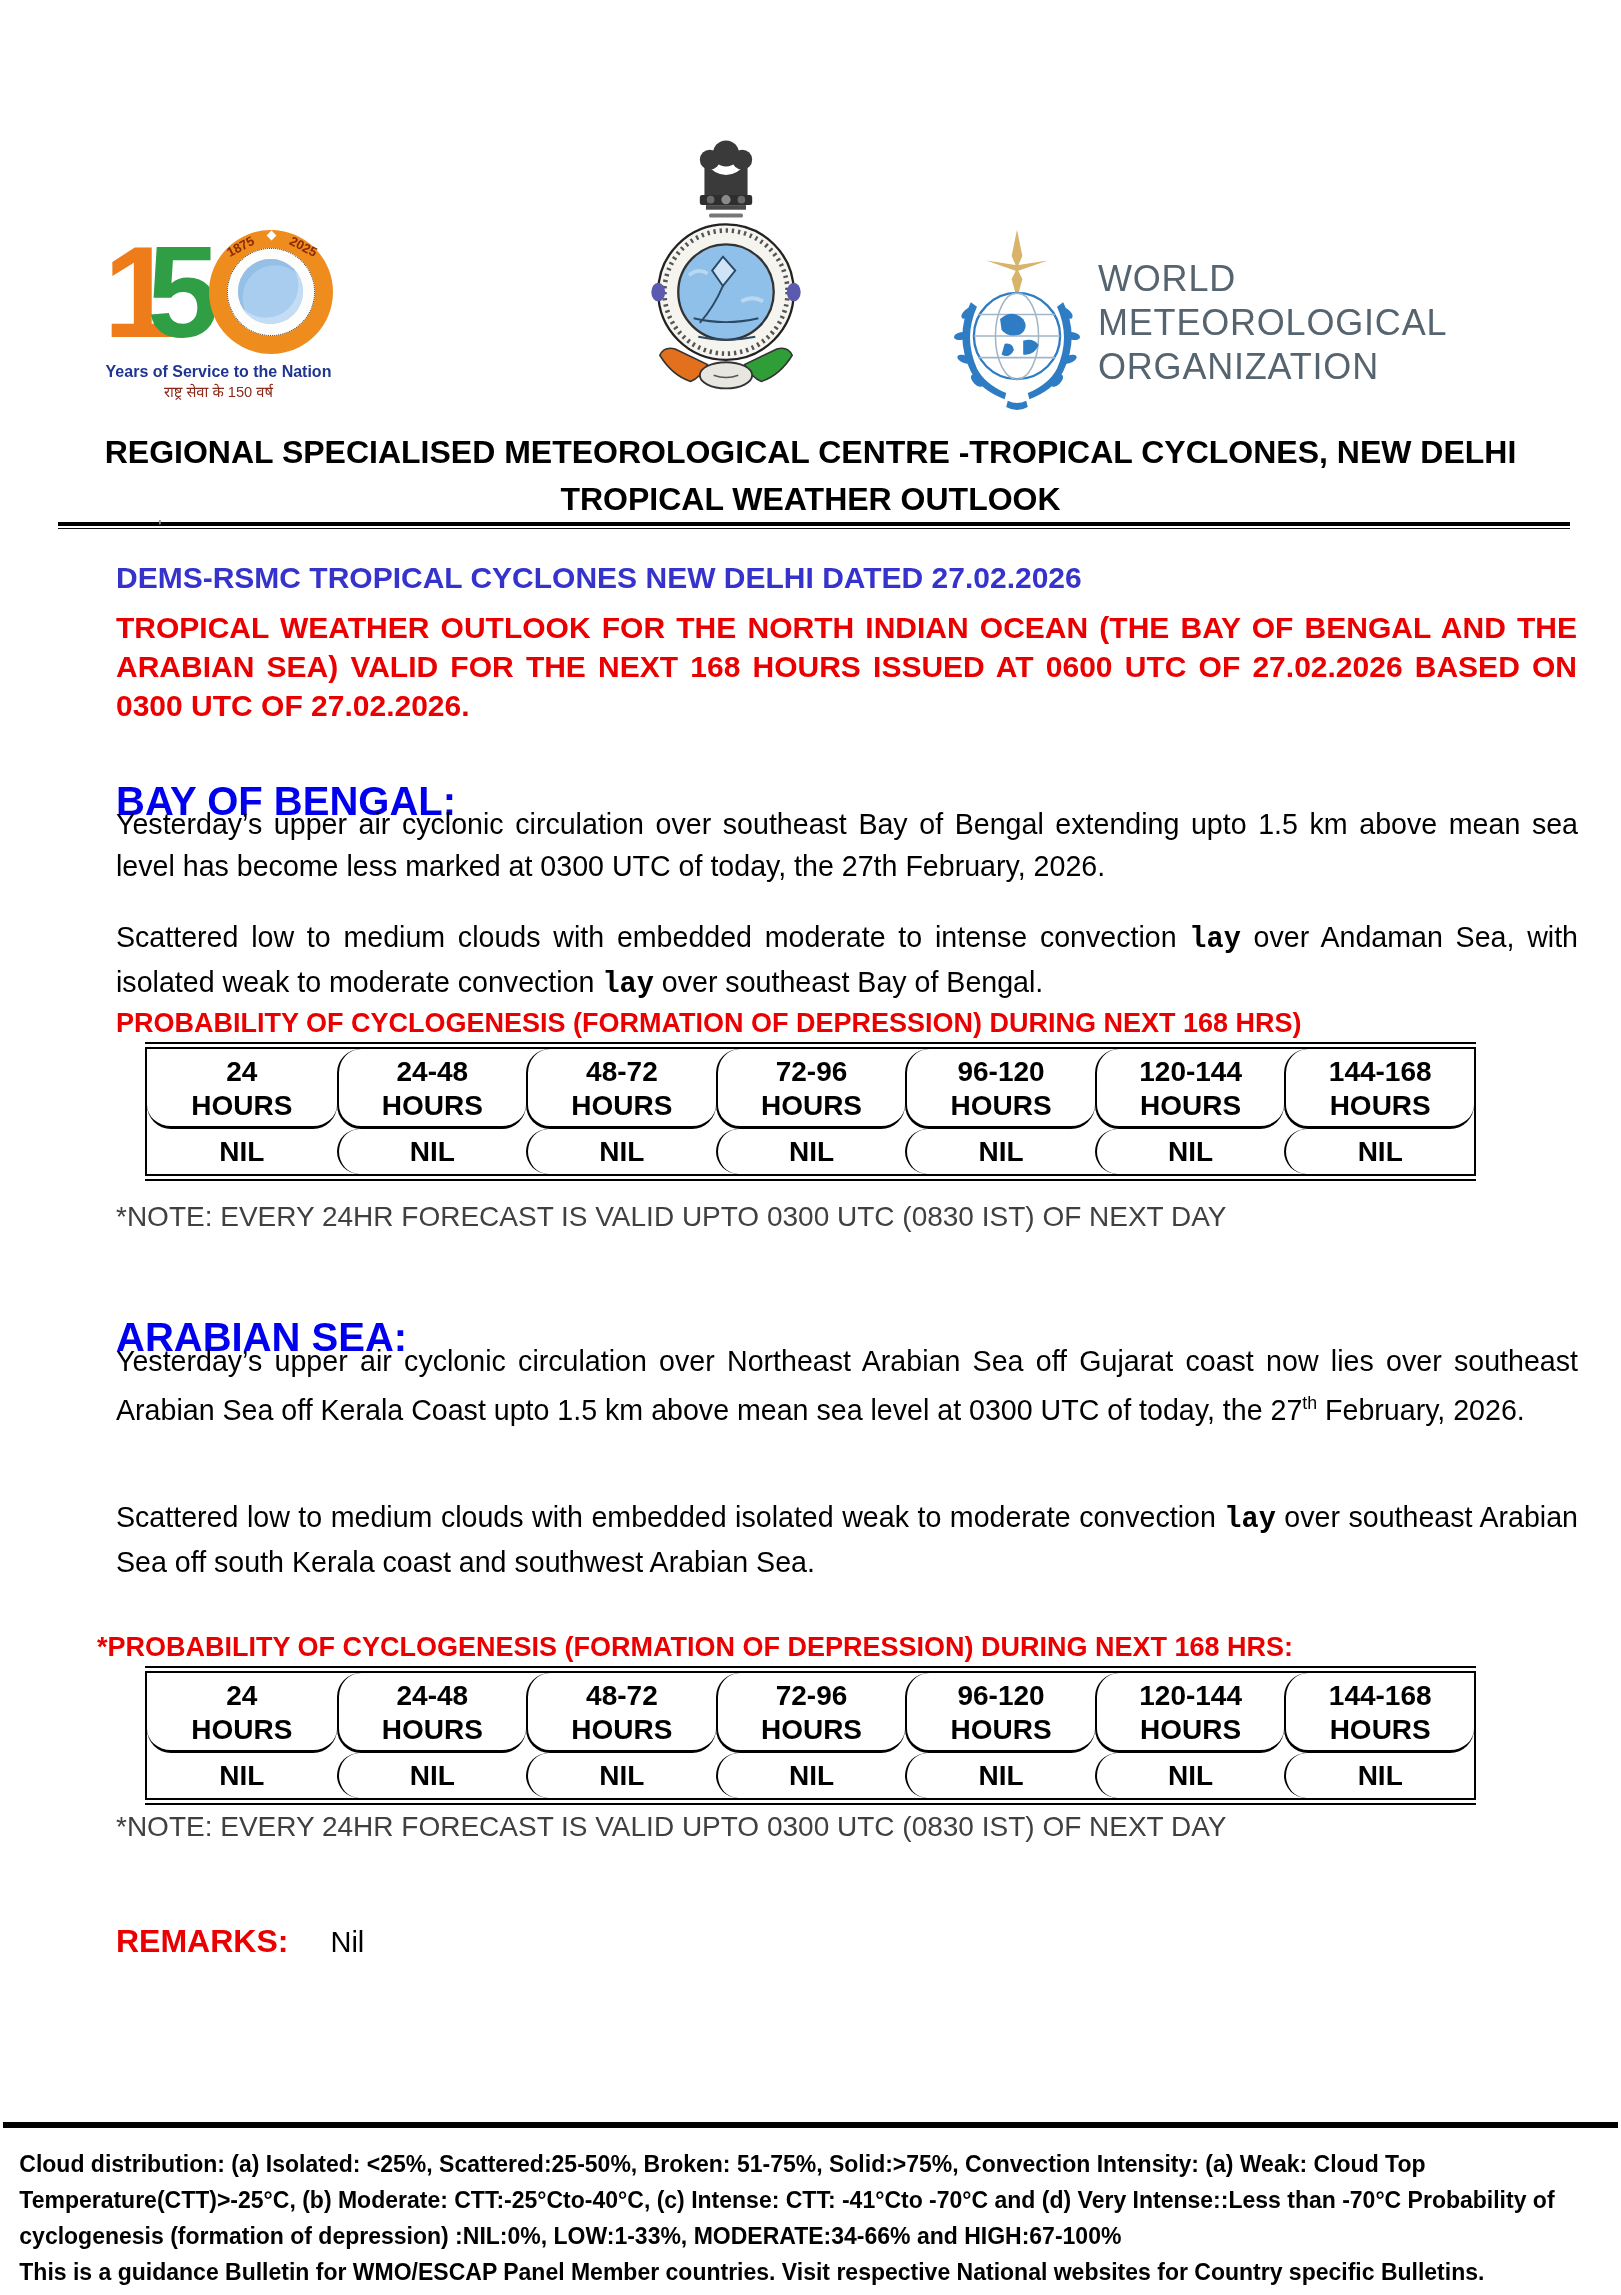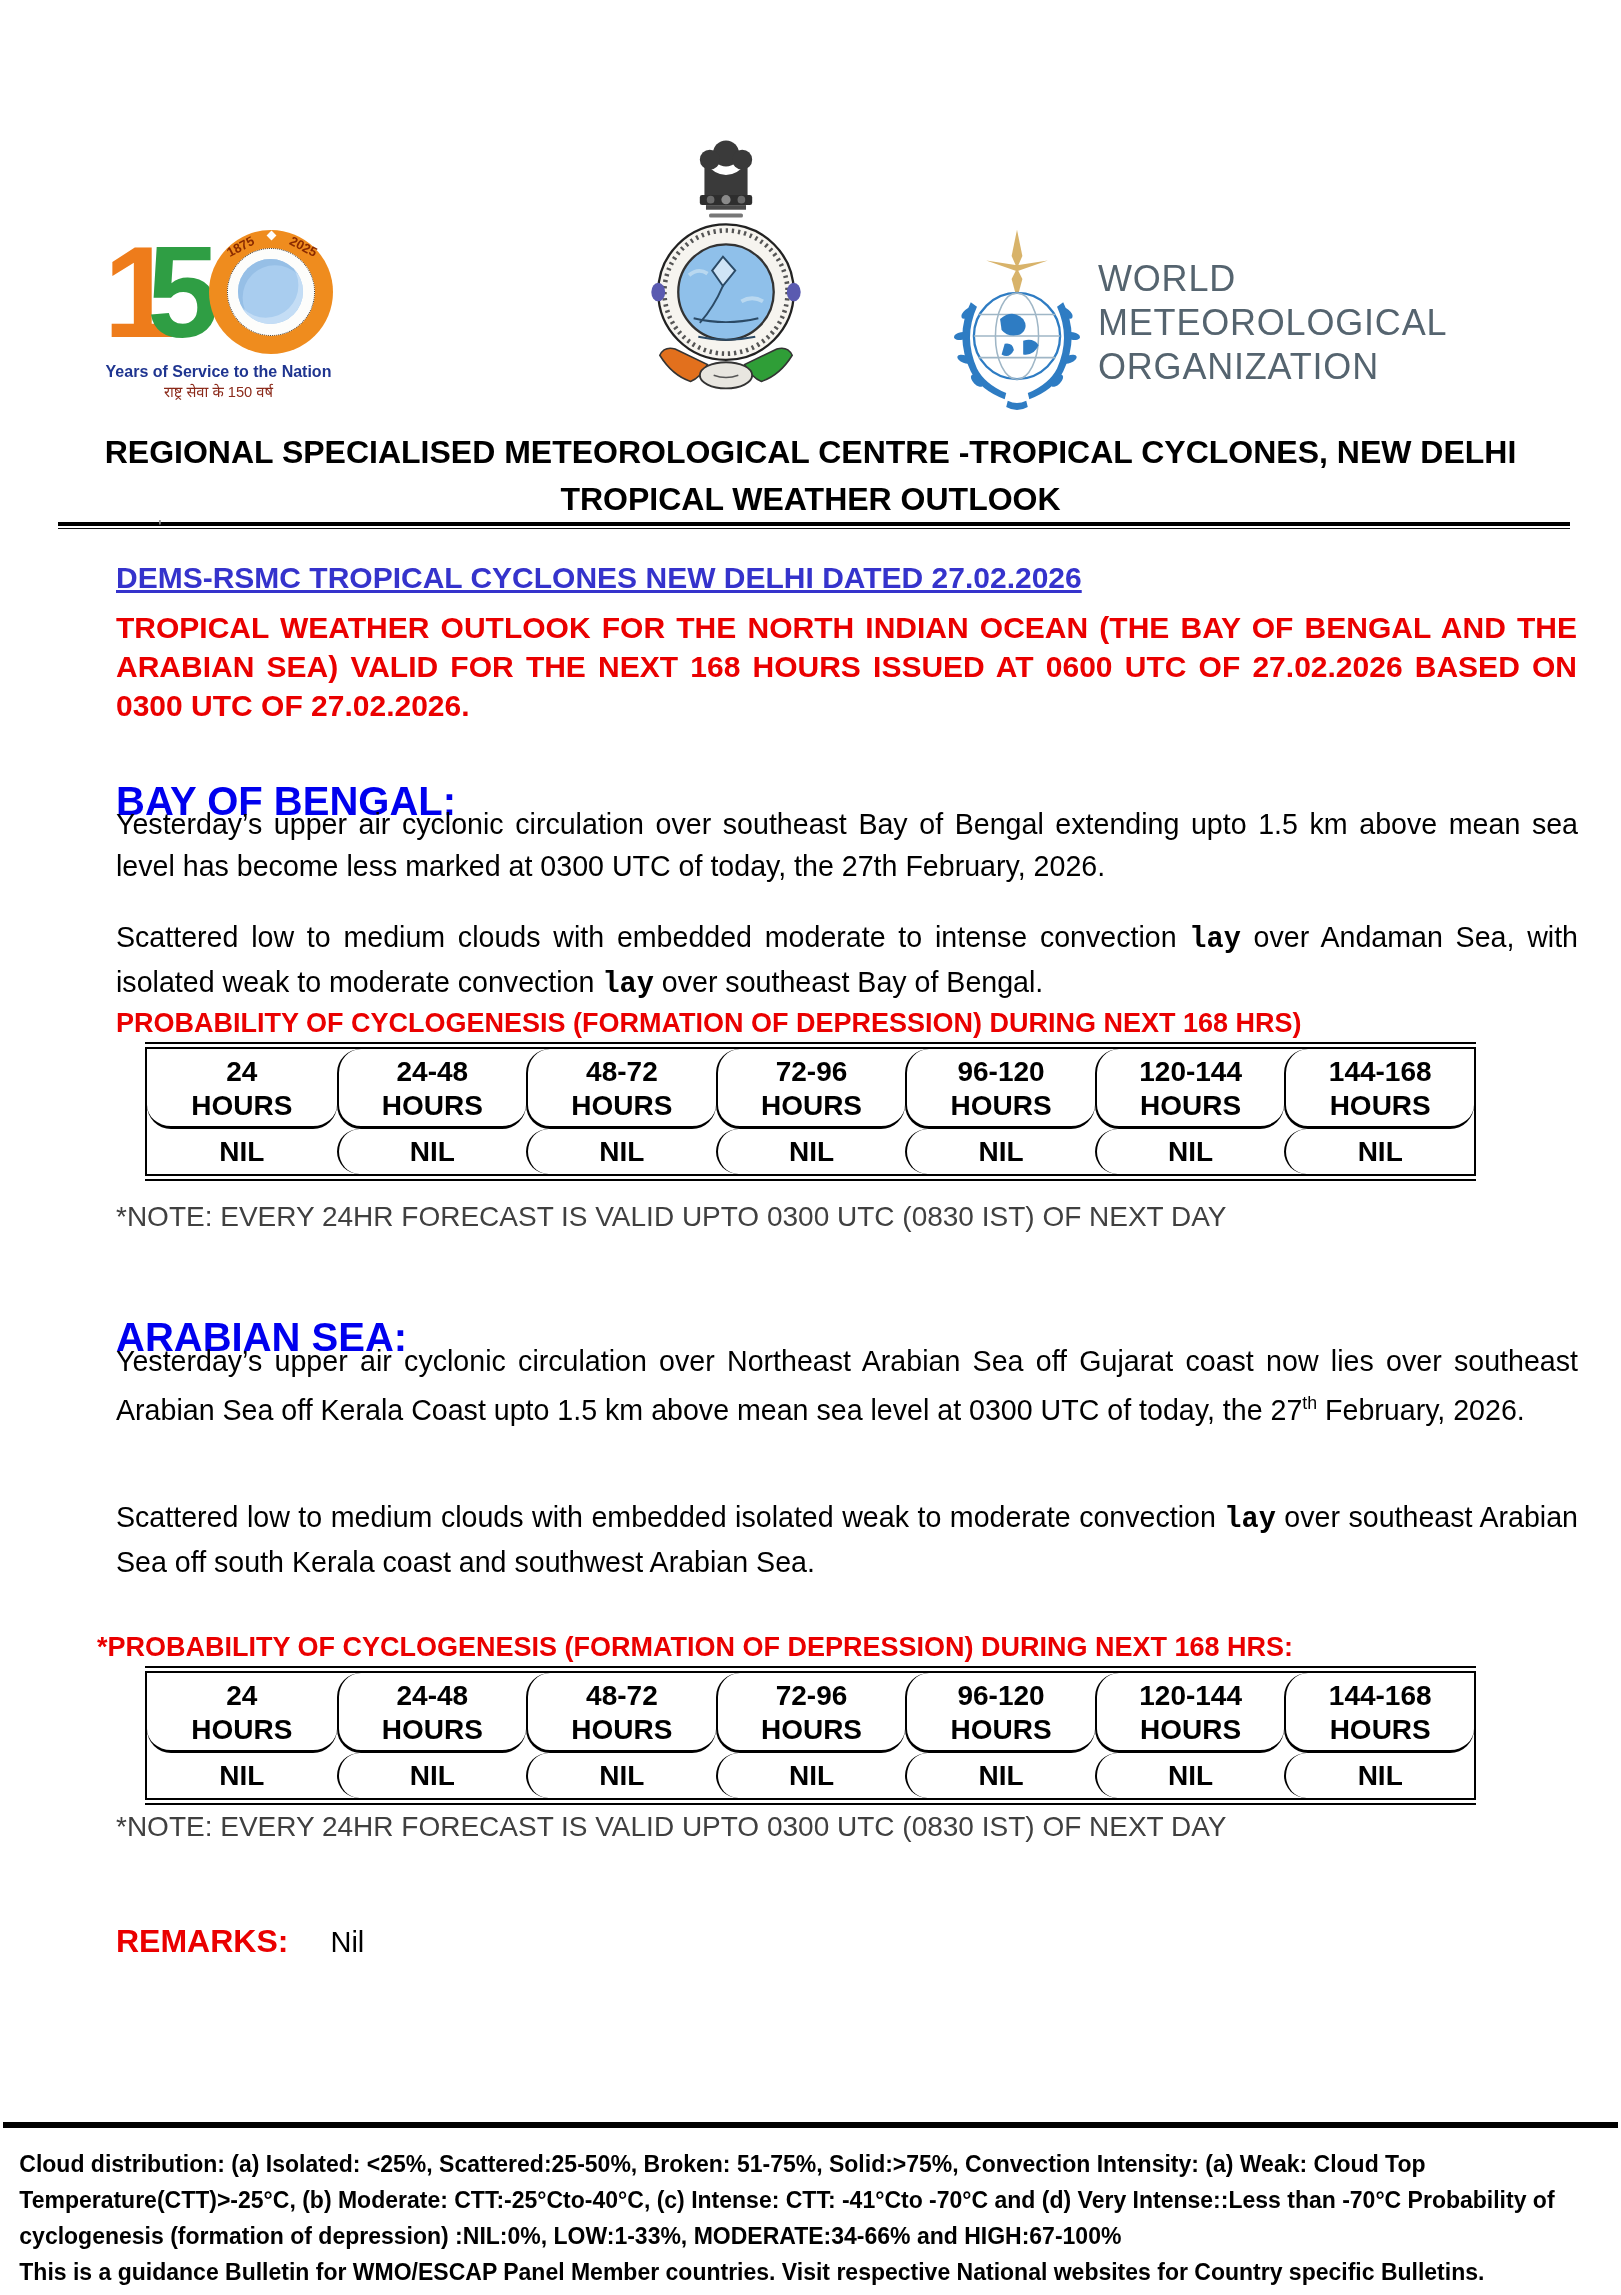--- a/index.html
+++ b/index.html
@@ -33,21 +33,21 @@
   .wmo{left:940px;top:228px;width:556px;height:193px;}
   .wmo .txt{position:absolute;left:158px;top:29px;font-size:36px;line-height:44px;
             color:#55646f;letter-spacing:0.8px;}
 
   
   .title{left:0;top:429px;width:1621px;text-align:center;font-weight:bold;font-size:32px;line-height:47px;}
   .rule-title{left:58px;top:522px;width:1512px;height:2.3px;border-top:4.6px solid #000;border-bottom:1.5px solid #111;}
   .stray{left:158px;top:516px;font-size:20px;color:#9a9a9a;}
 
   
-  .issued{left:116px;top:561px;font-size:30px;font-weight:bold;color:#3533cc;text-decoration:underline;}
+  .issued{left:116px;top:561px;font-size:30px;font-weight:bold;color:#3533cc;}
   .headline{left:116px;top:608px;width:1461px;font-size:30px;font-weight:bold;color:#ea0000;
             text-align:justify;line-height:39px;}
   .section-h{font-size:40px;font-weight:bold;color:#0000ee;margin-top:41px;}
   #bob-h{left:116px;top:738px;}
   .body-p{left:116px;width:1462px;font-size:28.6px;line-height:42px;text-align:justify;}
   #bob-p1{top:803px;}
   #bob-p2{top:916px;}
   .b{font-weight:bold;font-family:Liberation Mono, monospace;}
   .sup{vertical-align:super;font-size:62%;}
 

